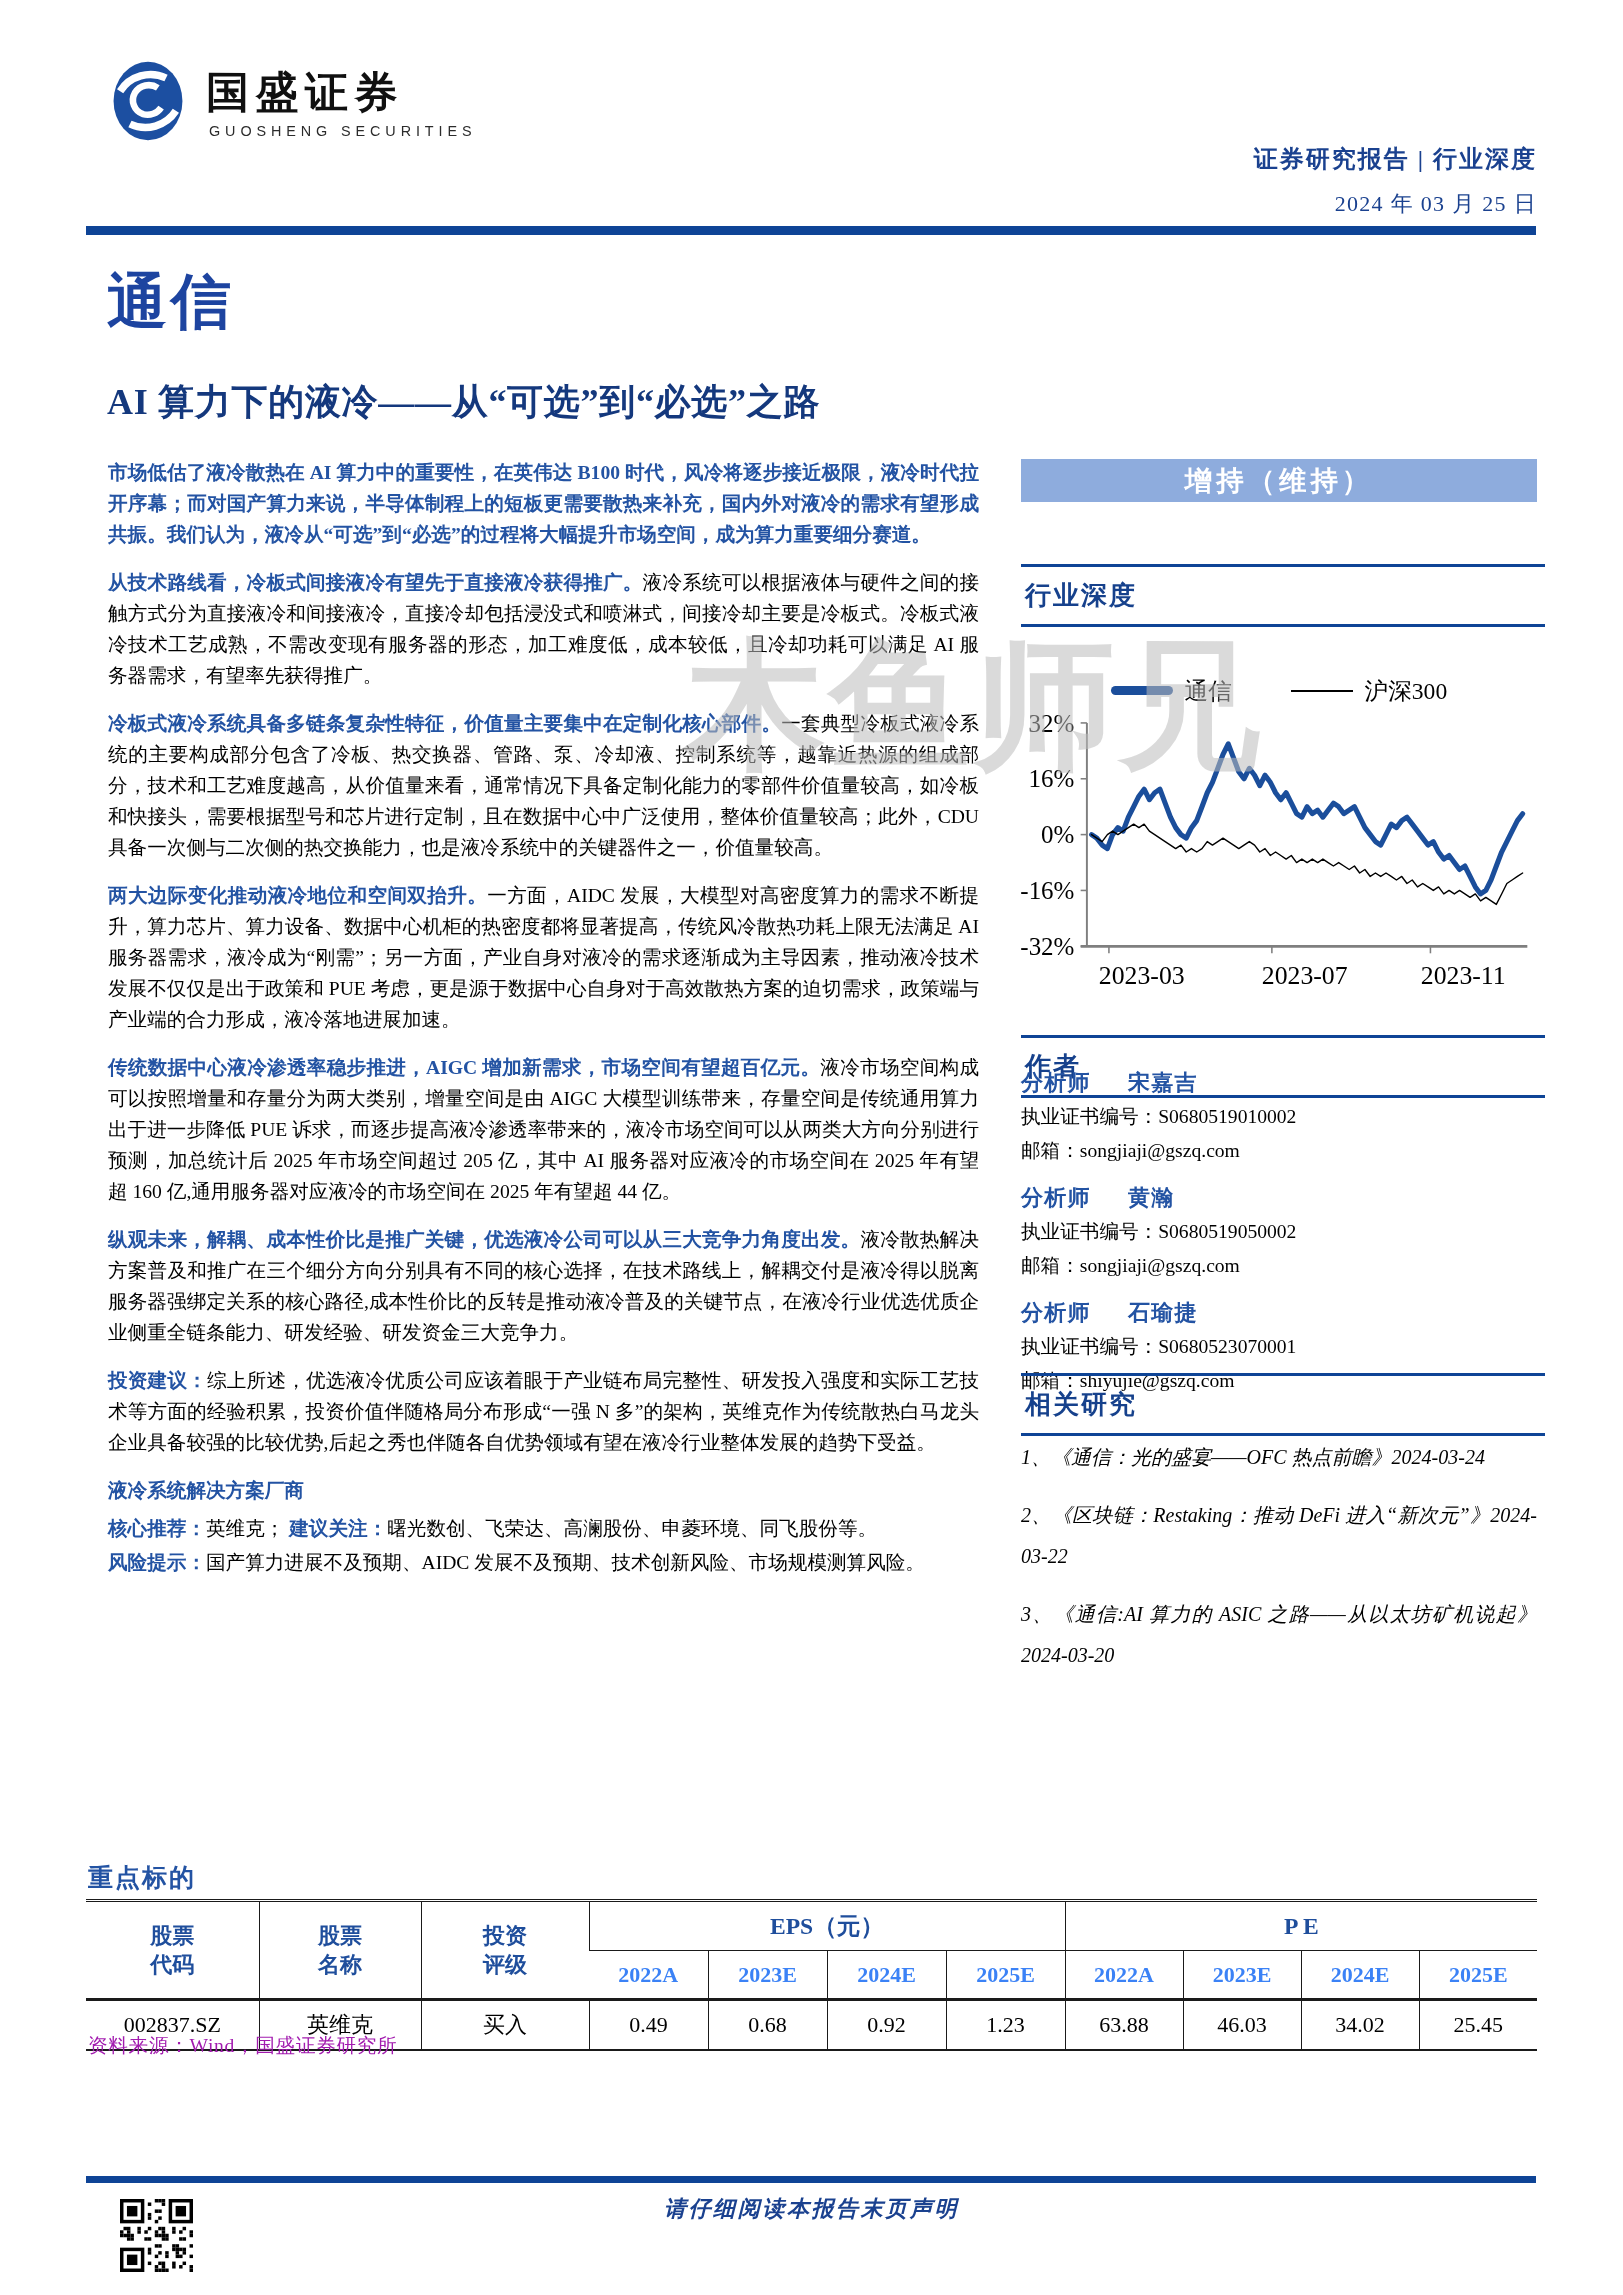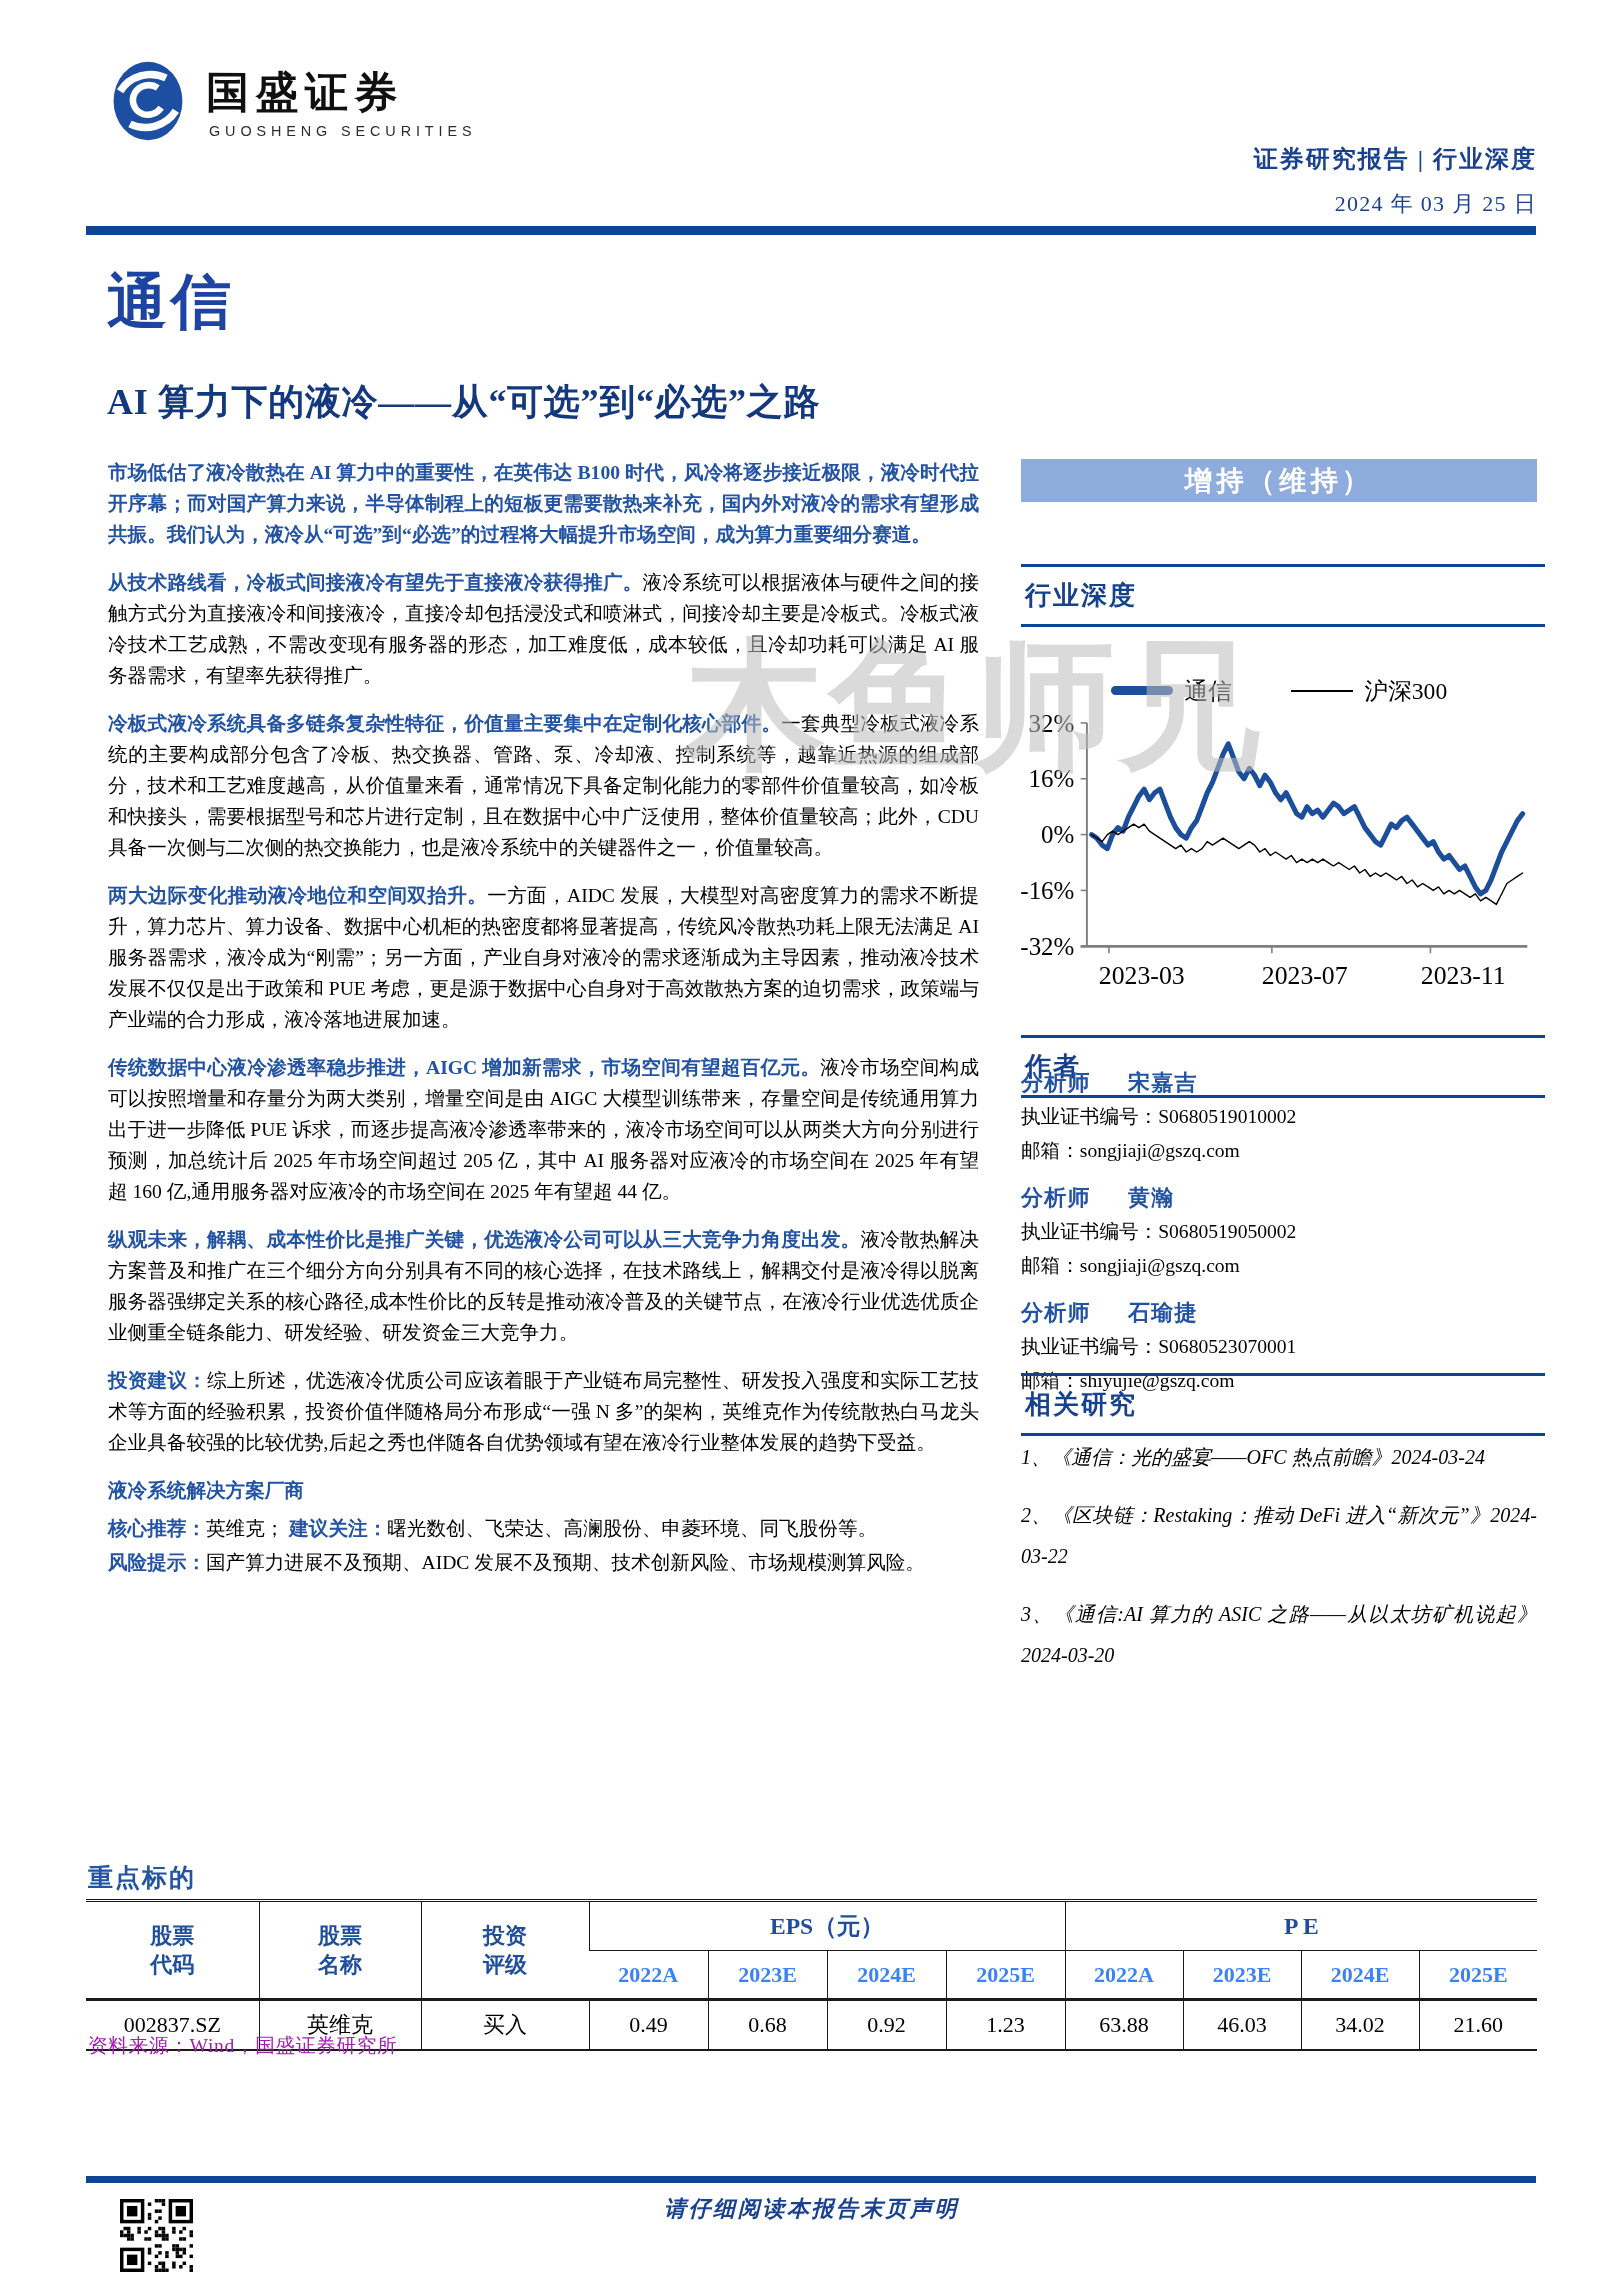--- a/index.html
+++ b/index.html
@@ -228,21 +228,21 @@
       <td>002837.SZ</td>
       <td>英维克</td>
       <td>买入</td>
       <td>0.49</td>
       <td>0.68</td>
       <td>0.92</td>
       <td>1.23</td>
       <td>63.88</td>
       <td>46.03</td>
       <td>34.02</td>
-      <td>21.60</td>
+      <td>25.45</td>
     </tr>
   </tbody>
     </table>
   <div class="src-line">资料来源：Wind，国盛证券研究所</div>
 
   <div class="ft-rule"></div>
   <div class="ft-text">请仔细阅读本报告末页声明</div>
   <svg class="qr" id="qr-svg" viewBox="0 0 105 105">
       <rect x="0" y="0" width="105" height="105" fill="#fff"></rect>
       <rect x="0" y="0" width="35" height="35" fill="#000"></rect>

